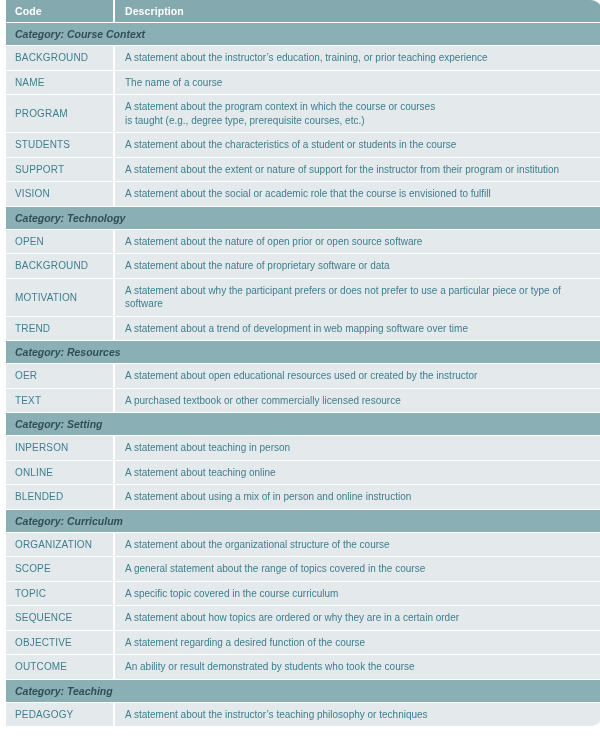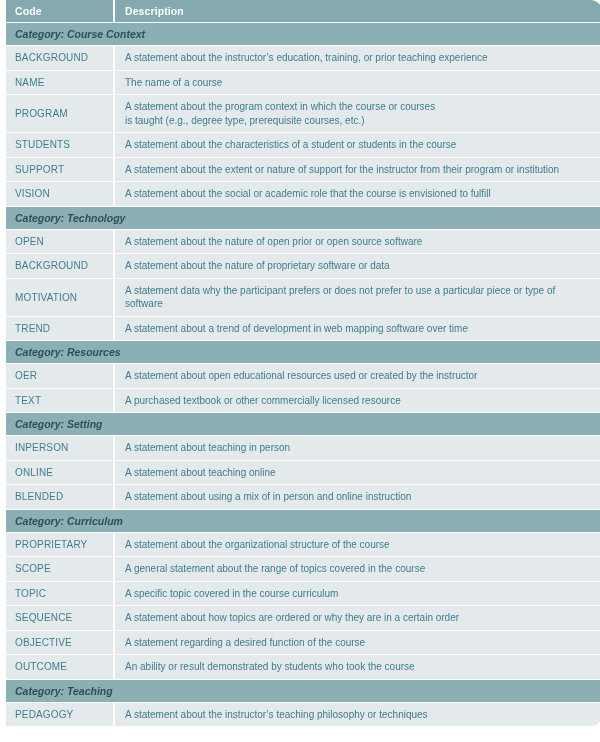--- a/index.html
+++ b/index.html
@@ -173,21 +173,21 @@
         </tr>
         <tr class="data-row">
           <td class="cell-code">BACKGROUND</td>
           <td class="cell-desc">
             <span class="desc-line">A statement about the nature of proprietary software or data</span>
           </td>
         </tr>
         <tr class="data-row">
           <td class="cell-code">MOTIVATION</td>
           <td class="cell-desc">
-            <span class="desc-line">A statement data why the participant prefers or does not prefer to use a particular piece or type of software</span>
+            <span class="desc-line">A statement about why the participant prefers or does not prefer to use a particular piece or type of software</span>
           </td>
         </tr>
         <tr class="data-row">
           <td class="cell-code">TREND</td>
           <td class="cell-desc">
             <span class="desc-line">A statement about a trend of development in web mapping software over time</span>
           </td>
         </tr>
         <tr class="category-row">
           <td colspan="2">Category: Resources</td>
@@ -222,21 +222,21 @@
         <tr class="data-row">
           <td class="cell-code">BLENDED</td>
           <td class="cell-desc">
             <span class="desc-line">A statement about using a mix of in person and online instruction</span>
           </td>
         </tr>
         <tr class="category-row">
           <td colspan="2">Category: Curriculum</td>
         </tr>
         <tr class="data-row">
-          <td class="cell-code">PROPRIETARY</td>
+          <td class="cell-code">ORGANIZATION</td>
           <td class="cell-desc">
             <span class="desc-line">A statement about the organizational structure of the course</span>
           </td>
         </tr>
         <tr class="data-row">
           <td class="cell-code">SCOPE</td>
           <td class="cell-desc">
             <span class="desc-line">A general statement about the range of topics covered in the course</span>
           </td>
         </tr>

